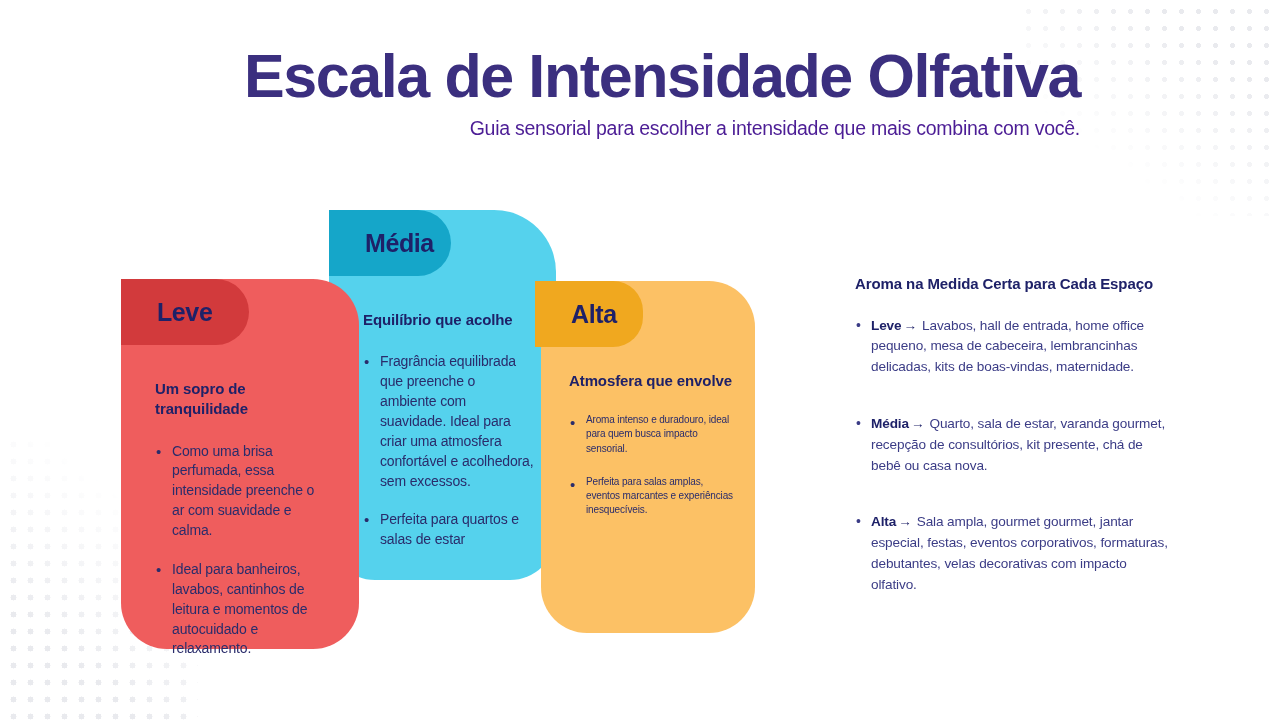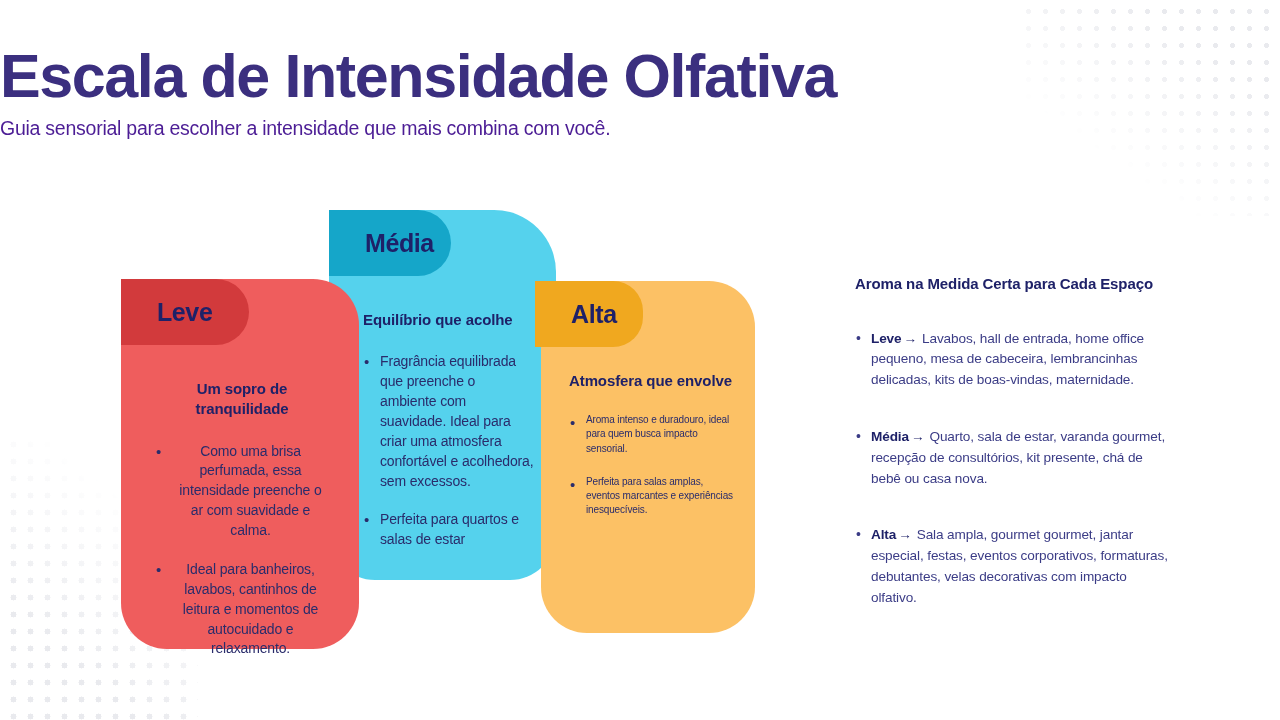--- a/index.html
+++ b/index.html
@@ -24,21 +24,21 @@
   }
   .dots-bl{
     left:-12px;bottom:-16px;width:210px;height:300px;
     background-image:radial-gradient(#e9eaee 2.9px, transparent 3.1px);
     background-size:17px 17px;
     -webkit-mask-image:linear-gradient(40deg, rgba(0,0,0,1) 30%, rgba(0,0,0,0) 74%);
     mask-image:linear-gradient(40deg, rgba(0,0,0,1) 30%, rgba(0,0,0,0) 74%);
   }
 
   
-  .header{position:absolute;left:0;top:46px;width:1080px;text-align:left;}
+  .header{position:absolute;left:0;top:46px;width:1080px;text-align:right;}
   .title{
     margin:0;color:#3b2f7f;
     font-size:61px;font-weight:700;letter-spacing:-1.4px;line-height:1.0;
   }
   .subtitle{
     margin:10px 0 0 0;color:#4c1d95;
     font-size:19.5px;font-weight:400;letter-spacing:-0.25px;
   }
 
   
@@ -74,39 +74,39 @@
   .card-list li:last-child{margin-bottom:0;}
   .card-list li::before{
     content:"•";position:absolute;left:1px;top:-1px;
     color:#2a2c6b;font-size:15px;line-height:1.42;
   }
 
   
   #card-leve{left:121px;top:279px;width:238px;height:370px;z-index:10;}
   #card-leve .card-body{background:#ef5d5d;}
   #card-leve .card-tab{background:#d23a3c;width:128px;}
-  #card-leve .card-content{top:100px;padding:0 30px 0 34px;text-align:center;}
+  #card-leve .card-content{top:100px;padding:0 30px 0 34px;}
 
   
   #card-media{left:329px;top:210px;width:227px;height:370px;z-index:9;}
   #card-media .card-body{background:#55d2ed;border-radius:0 62px 46px 46px;}
   #card-media .card-tab{background:#15a6c9;width:122px;border-radius:0 34px 34px 0;}
   #card-media .card-content{top:100px;padding:0 22px 0 34px;}
 
   
   #card-alta{left:541px;top:281px;width:214px;height:352px;z-index:11;}
   #card-alta .card-body{background:#fcc165;border-radius:0 46px 46px 46px;}
   #card-alta .card-tab{background:#f0a81f;width:108px;left:-6px;border-radius:0 30px 30px 0;}
   #card-alta .card-content{top:90px;padding:0 18px 0 28px;}
   #card-alta .card-list li{font-size:10px;}
 
   
   .aside{position:absolute;left:855px;top:274px;width:316px;}
   .aside-title{
-    margin:0 0 34px 0;color:#1e2168;
+    margin:0 0 21px 0;color:#1e2168;
     font-size:15px;font-weight:700;line-height:1.38;letter-spacing:-0.1px;
   }
   .aside-list{margin:0;padding:0;list-style:none;}
   .aside-list li{
     position:relative;padding-left:16px;margin-bottom:36px;
     color:#3b3c86;font-size:13.6px;line-height:1.53;letter-spacing:-0.12px;
   }
   .aside-list li:last-child{margin-bottom:0;}
   .aside-list li::before{
     content:"•";position:absolute;left:1px;top:-1px;color:#3b3c86;font-size:14px;

